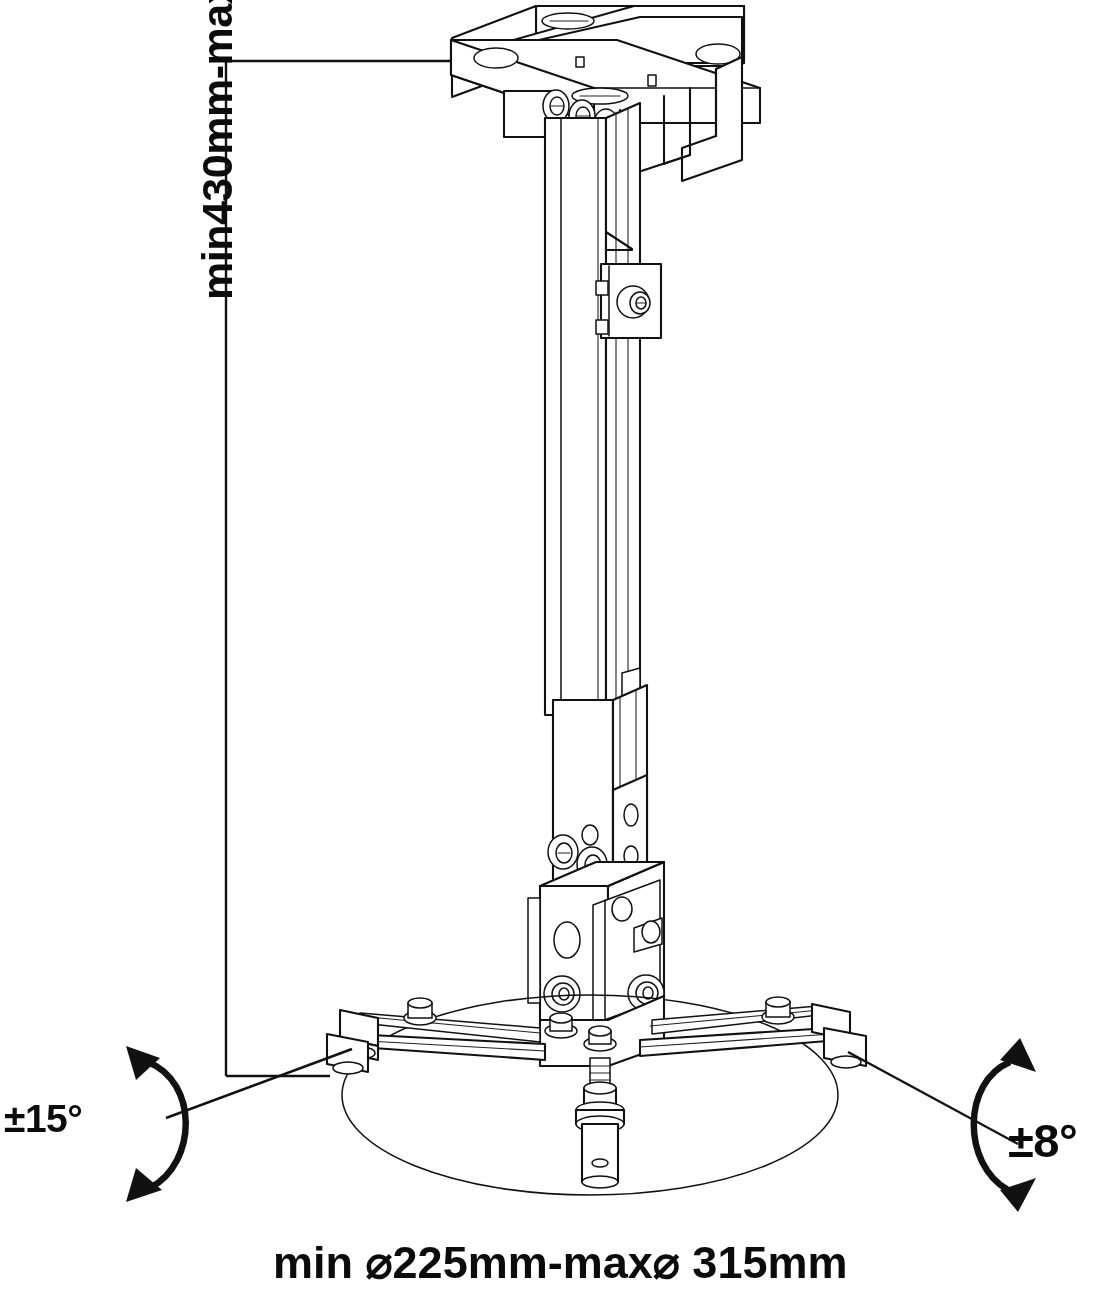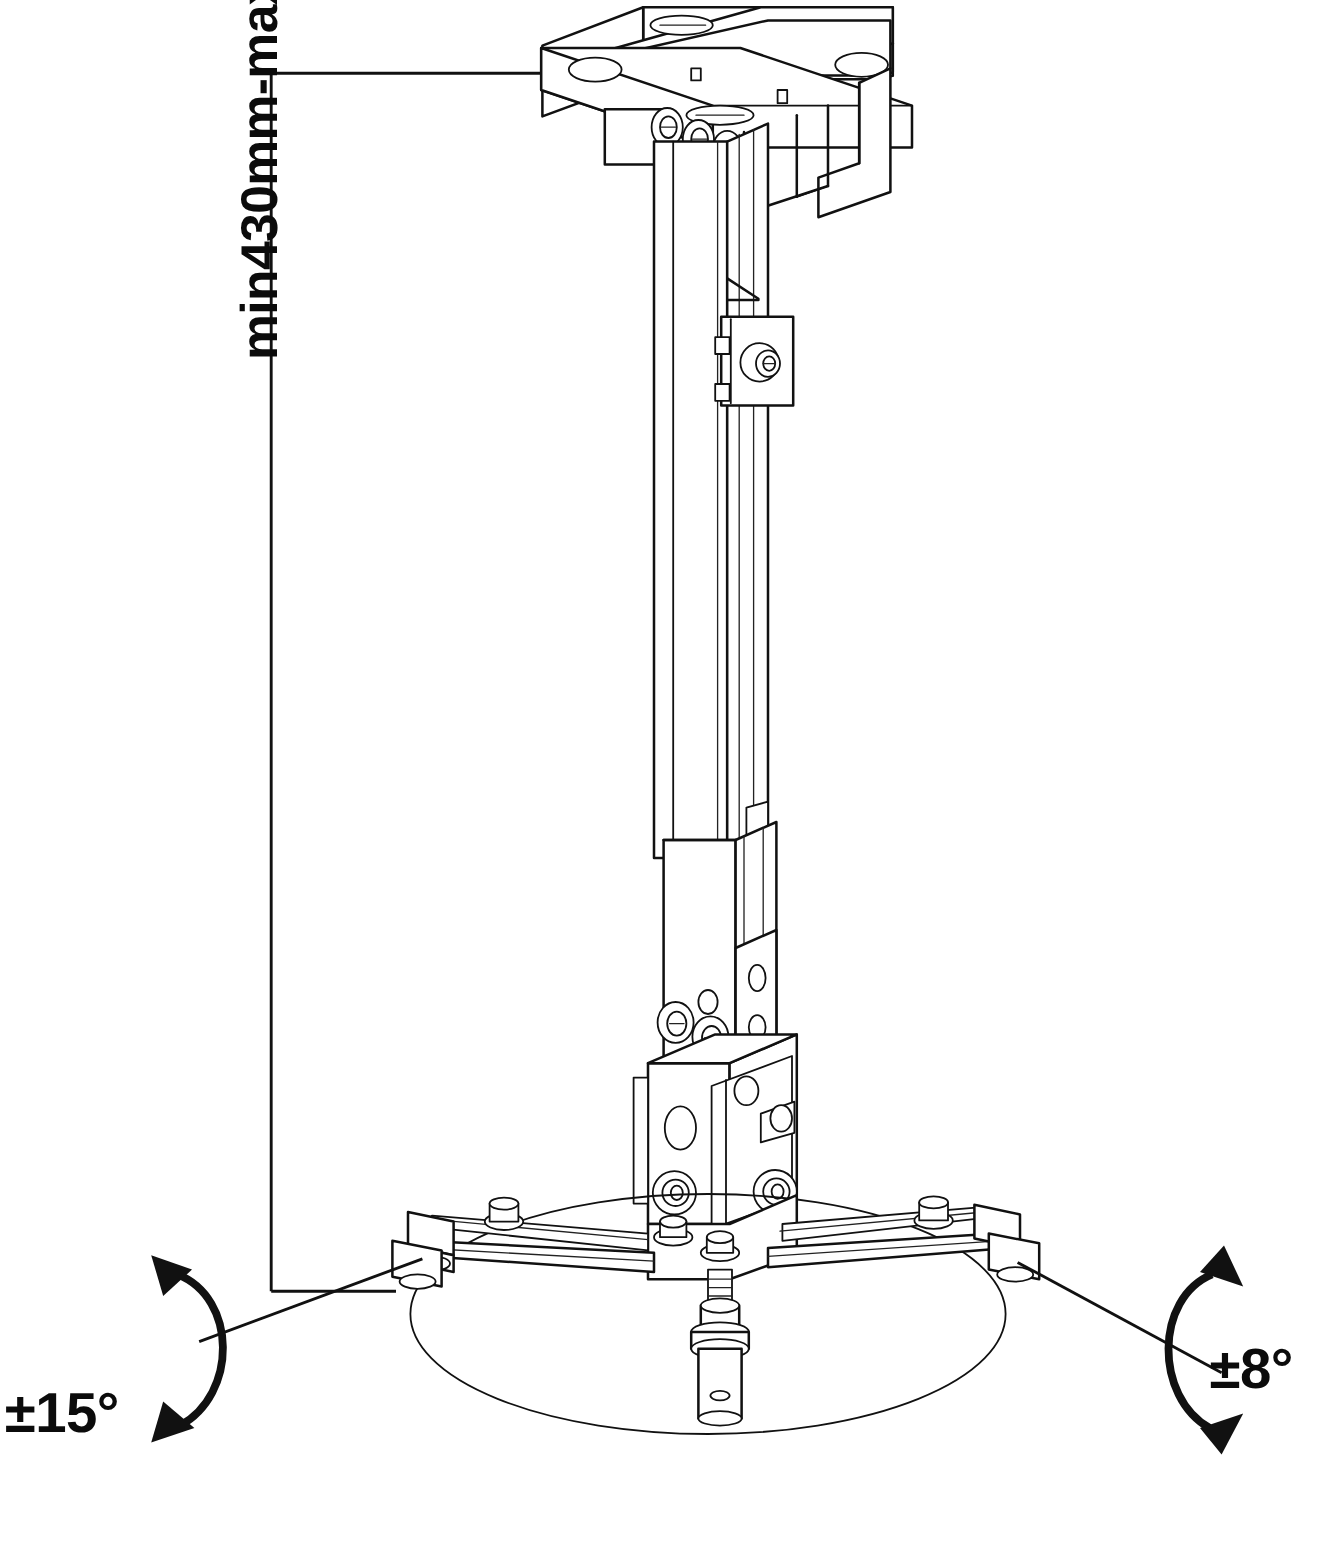--- a/index.html
+++ b/index.html
@@ -105,22 +105,22 @@
     position: absolute;
     left: 196px;
     top: 300px;
     width: 520px;
     height: 52px;
     transform: rotate(-90deg);
     transform-origin: left top;
   }
   #tilt-label {
     left: 4px;
-    top: 1152px;
-    font-size: 47px;
+    top: 1094px;
+    font-size: 39px;
     line-height: 50px;
   }
   #swivel-label {
     left: 1008px;
     top: 1116px;
     font-size: 47px;
     line-height: 50px;
   }
   #diameter-label {
     left: 273px;
@@ -371,14 +371,15 @@
   </svg>
 
   <div id="vertical-dim-label-wrap">
     <div class="label" id="vertical-dim-label">min430mm-max650mm</div>
   </div>
 
   <div class="label" id="tilt-label">±15°</div>
 
   <div class="label" id="swivel-label">±8°</div>
 
+  <div class="label" id="diameter-label">min ⌀225mm-max⌀ 315mm</div>
 
 </div>
 
 </body></html>

